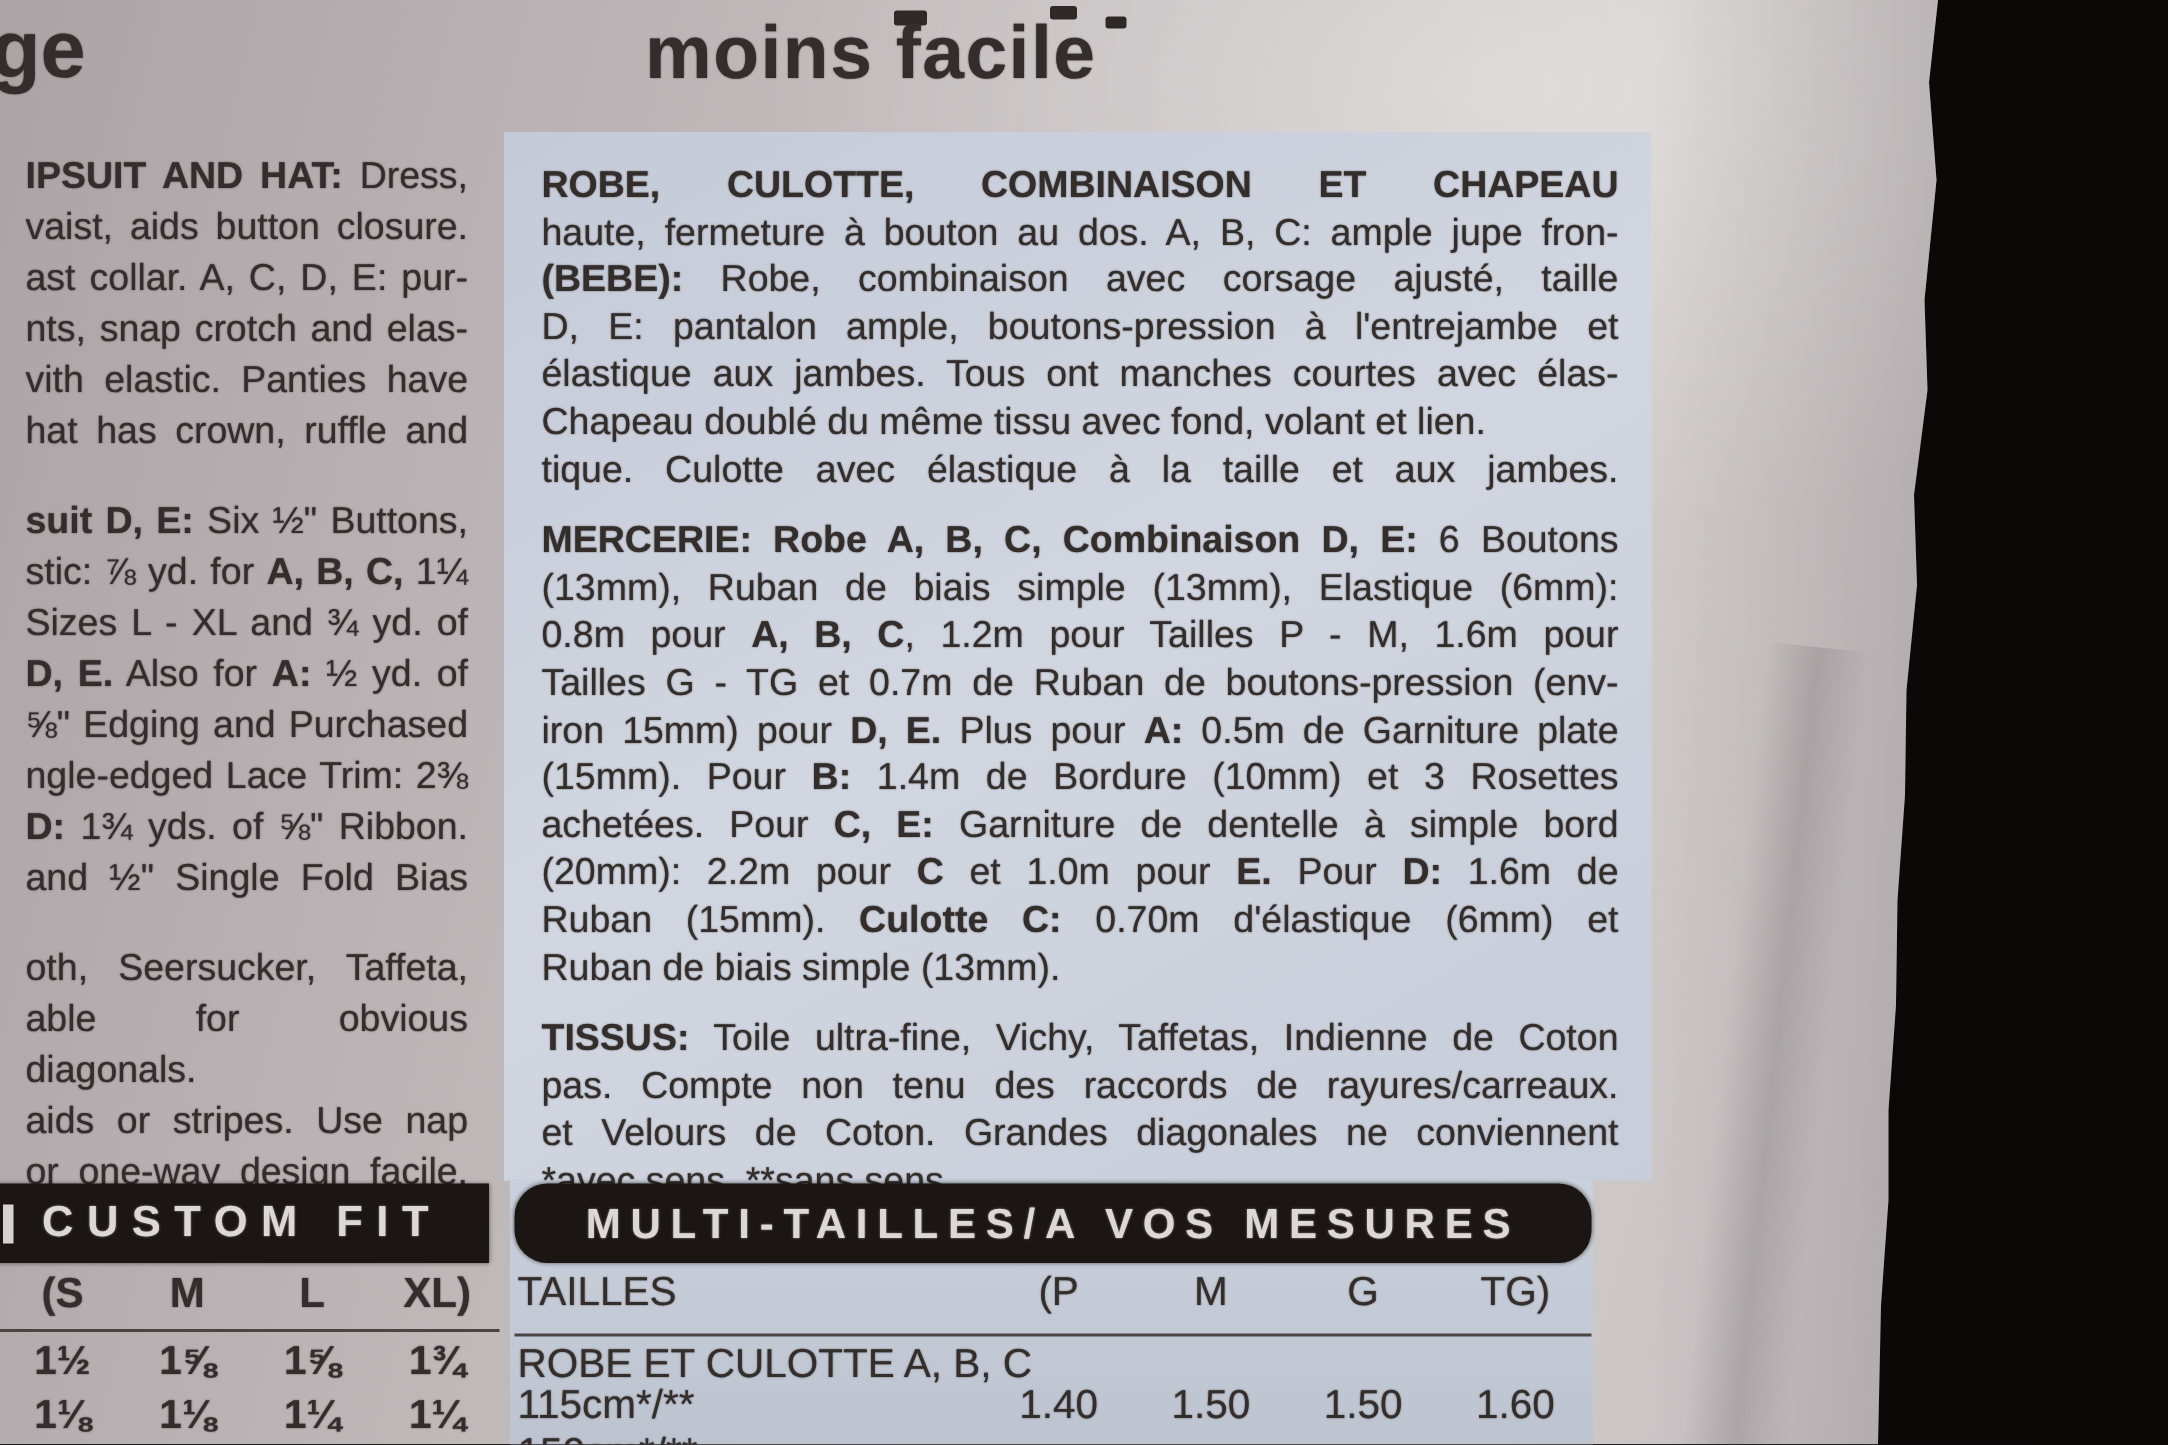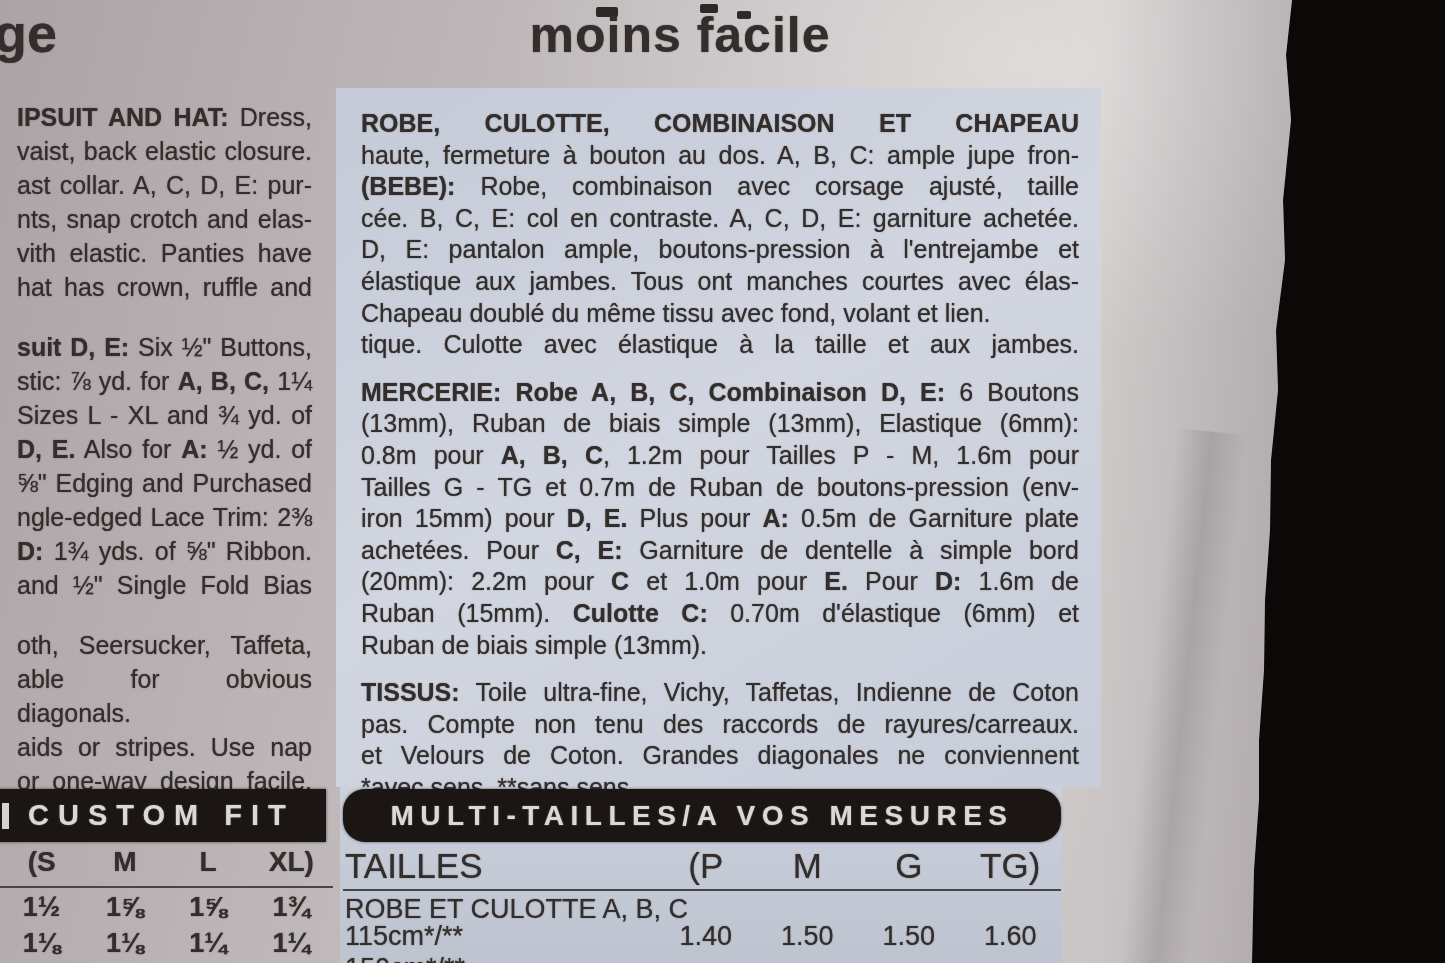--- a/index.html
+++ b/index.html
@@ -33,21 +33,21 @@
     position:absolute;left:336px;top:88px;width:765px;height:699px;
     background:linear-gradient(150deg,#c4cad7 0%,#d1d6e0 48%,#c7cdd9 100%);
   }
   .tint-table{
     position:absolute;left:340px;top:786px;width:722px;height:177px;
     background:linear-gradient(to bottom,#cbd1dc 0%,#bdc3cf 100%);
   }
   
   .soft{text-shadow:0 0 1.2px rgba(46,40,38,0.75);}
   #heading-ge{position:absolute;left:-6px;top:2px;font-size:54px;font-weight:bold;}
-  #heading-main{position:absolute;left:430px;top:6px;width:500px;text-align:center;
+  #heading-main{position:absolute;left:430px;top:6px;width:500px;
     font-size:50px;font-weight:bold;letter-spacing:1px;}
   .frag{position:absolute;background:#2e2927;border-radius:2px;}
   
   #left-col{position:absolute;left:1px;top:84px;width:327px;font-size:25px;line-height:34px;}
   #french-col{position:absolute;left:345px;top:92px;width:750px;font-size:25px;line-height:31.6px;}
   .para{margin:16px;}
   #left-col .para + .para{margin-top:26px;}
   .line{text-align:justify;text-align-last:justify;}
   .line.nojust{text-align-last:left;}
   .b{font-weight:bold;}
@@ -64,21 +64,21 @@
   
   .rule{position:absolute;height:2px;background:#4a4444;}
   #rule-left{left:0;top:886px;width:333px;}
   #rule-right{left:343px;top:889px;width:718px;}
   
   #left-sizes{position:absolute;left:0;top:846px;width:333px;display:flex;font-size:28px;font-weight:bold;}
   #left-rows{position:absolute;left:0;top:892px;width:333px;font-size:27px;font-weight:bold;}
   .lt-row{display:flex;height:36px;}
   .cell{flex:1;text-align:center;}
   
-  #rt-header-row{position:absolute;left:345px;top:846px;width:716px;height:34px;font-size:35px;}
+  #rt-header-row{position:absolute;left:345px;top:846px;width:716px;height:34px;font-size:27px;}
   .rt-label{position:absolute;left:0;top:0;}
   .rt-cols{position:absolute;left:310px;top:0;width:406px;display:flex;}
   #rt-section{position:absolute;left:345px;top:894px;font-size:27px;}
   #rt-rows{position:absolute;left:345px;top:921px;width:716px;font-size:27px;}
   .rt-row{position:relative;height:32px;}
 </style>
 </head>
 <body>
 
 <div class="paper">
@@ -91,21 +91,21 @@
 <div class="frag" style="left:596px;top:7px;width:22px;height:10px;"></div>
 <div class="frag" style="left:700px;top:4px;width:18px;height:9px;"></div>
 <div class="frag" style="left:737px;top:11px;width:14px;height:8px;"></div>
 
 <div id="heading-ge" class="soft">ge</div>
 <div id="heading-main" class="soft">moins facile</div>
 
 <div id="left-col" class="soft">
   <div class="para">
       <div class="line"><span class="b">IPSUIT AND HAT:</span><span> Dress,</span></div>
-      <div class="line"><span>vaist, back elastic closure.</span></div>
+      <div class="line"><span>vaist, aids button closure.</span></div>
       <div class="line"><span>ast collar. A, C, D, E: pur-</span></div>
       <div class="line"><span>nts, snap crotch and elas-</span></div>
       <div class="line"><span>vith elastic. Panties have</span></div>
       <div class="line"><span>hat has crown, ruffle and</span></div>
     </div>
   <div class="para">
       <div class="line"><span class="b">suit D, E:</span><span> Six ½" Buttons,</span></div>
       <div class="line"><span>stic: ⅞ yd. for </span><span class="b">A, B, C,</span><span> 1¼</span></div>
       <div class="line"><span>Sizes L - XL and ¾ yd. of</span></div>
       <div class="line"><span class="b">D, E.</span><span> Also for </span><span class="b">A:</span><span> ½ yd. of</span></div>
@@ -120,32 +120,32 @@
       <div class="line"><span>aids or stripes. Use nap</span></div>
       <div class="line"><span>or one-way design facile.</span></div>
     </div>
 </div>
 
 <div id="french-col" class="soft">
   <div class="para">
       <div class="line"><span class="b">ROBE, CULOTTE, COMBINAISON ET CHAPEAU</span></div>
       <div class="line"><span>haute, fermeture à bouton au dos. A, B, C: ample jupe fron-</span></div>
       <div class="line"><span class="b">(BEBE):</span><span> Robe, combinaison avec corsage ajusté, taille</span></div>
-      <div class="line"><span>cée. B, C, E: col en contraste. A, C, D, E: garniture achetée.</span></div>
       <div class="line"><span>D, E: pantalon ample, boutons-pression à l'entrejambe et</span></div>
       <div class="line"><span>élastique aux jambes. Tous ont manches courtes avec élas-</span></div>
       <div class="line nojust"><span>Chapeau doublé du même tissu avec fond, volant et lien.</span></div>
       <div class="line"><span>tique. Culotte avec élastique à la taille et aux jambes.</span></div>
     </div>
   <div class="para">
       <div class="line"><span class="b">MERCERIE: Robe A, B, C, Combinaison D, E:</span><span> 6 Boutons</span></div>
       <div class="line"><span>(13mm), Ruban de biais simple (13mm), Elastique (6mm):</span></div>
       <div class="line"><span>0.8m pour </span><span class="b">A, B, C</span><span>, 1.2m pour Tailles P - M, 1.6m pour</span></div>
       <div class="line"><span>Tailles G - TG et 0.7m de Ruban de boutons-pression (env-</span></div>
       <div class="line"><span>iron 15mm) pour </span><span class="b">D, E.</span><span> Plus pour </span><span class="b">A:</span><span> 0.5m de Garniture plate</span></div>
+      <div class="line"><span>(15mm). Pour </span><span class="b">B:</span><span> 1.4m de Bordure (10mm) et 3 Rosettes</span></div>
       <div class="line"><span>achetées. Pour </span><span class="b">C, E:</span><span> Garniture de dentelle à simple bord</span></div>
       <div class="line"><span>(20mm): 2.2m pour </span><span class="b">C</span><span> et 1.0m pour </span><span class="b">E.</span><span> Pour </span><span class="b">D:</span><span> 1.6m de</span></div>
       <div class="line"><span>Ruban (15mm). </span><span class="b">Culotte C:</span><span> 0.70m d'élastique (6mm) et</span></div>
       <div class="line nojust"><span>Ruban de biais simple (13mm).</span></div>
     </div>
   <div class="para">
       <div class="line"><span class="b">TISSUS:</span><span> Toile ultra-fine, Vichy, Taffetas, Indienne de Coton</span></div>
       <div class="line"><span>pas. Compte non tenu des raccords de rayures/carreaux.</span></div>
       <div class="line"><span>et Velours de Coton. Grandes diagonales ne conviennent</span></div>
       <div class="line nojust"><span>*avec sens. **sans sens.</span></div>

